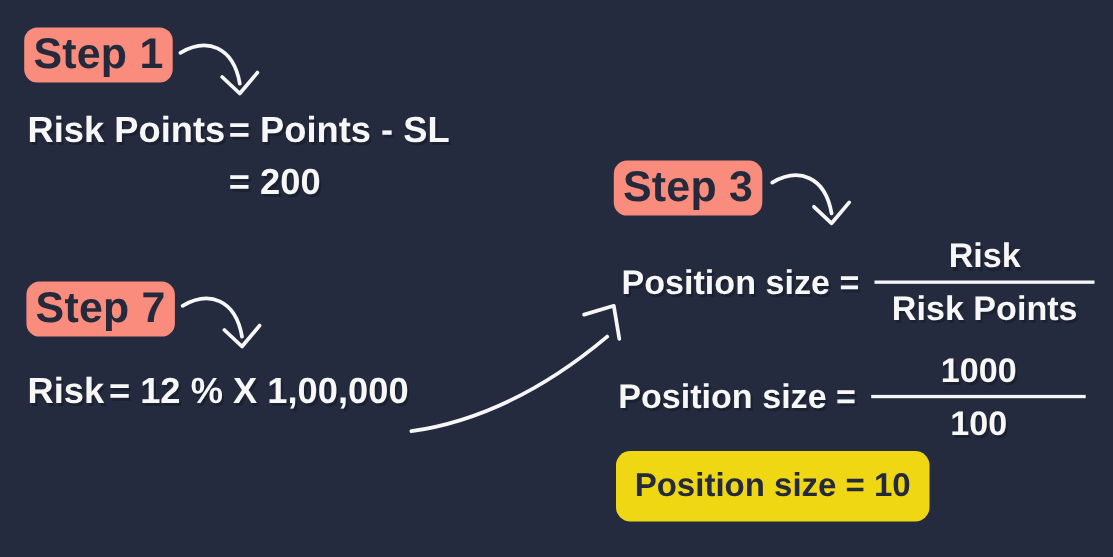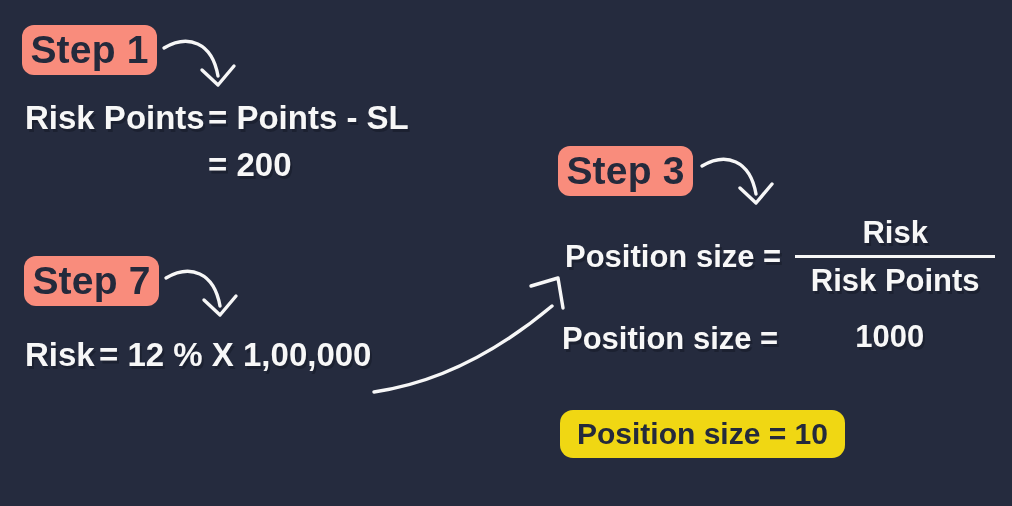--- a/index.html
+++ b/index.html
@@ -70,21 +70,21 @@
     text-align:center;
   }
   .fraction .num{padding:0 10px 4px 10px;line-height:37px;}
   .fraction .den{
     padding:4px 10px 0 10px;
     line-height:37px;
     border-top:3.5px solid var(--text);
   }
   .result-badge{
     position:absolute;
-    height:48px;
+    height:64px;
     background:var(--highlight-bg);
     color:var(--highlight-text);
     border-radius:13px;
     display:inline-flex;
     align-items:center;
     padding:0 17px;
     font-size:30px;
     font-weight:bold;
     white-space:nowrap;
   }
@@ -140,18 +140,19 @@
     <div class="fraction" style="min-width:200px">
       <div class="num">Risk</div>
       <div class="den">Risk Points</div>
     </div>
   </div>
 
   <div class="equation" style="left:562px;top:318px">
     <span>Position size =</span>
     <div class="fraction" style="min-width:195px">
       <div class="num">1000</div>
+      <div class="den">100</div>
     </div>
   </div>
 
   <div class="result-badge" style="left:560px;top:410px">Position size = 10</div>
 
 </div>
 
 </body></html>

